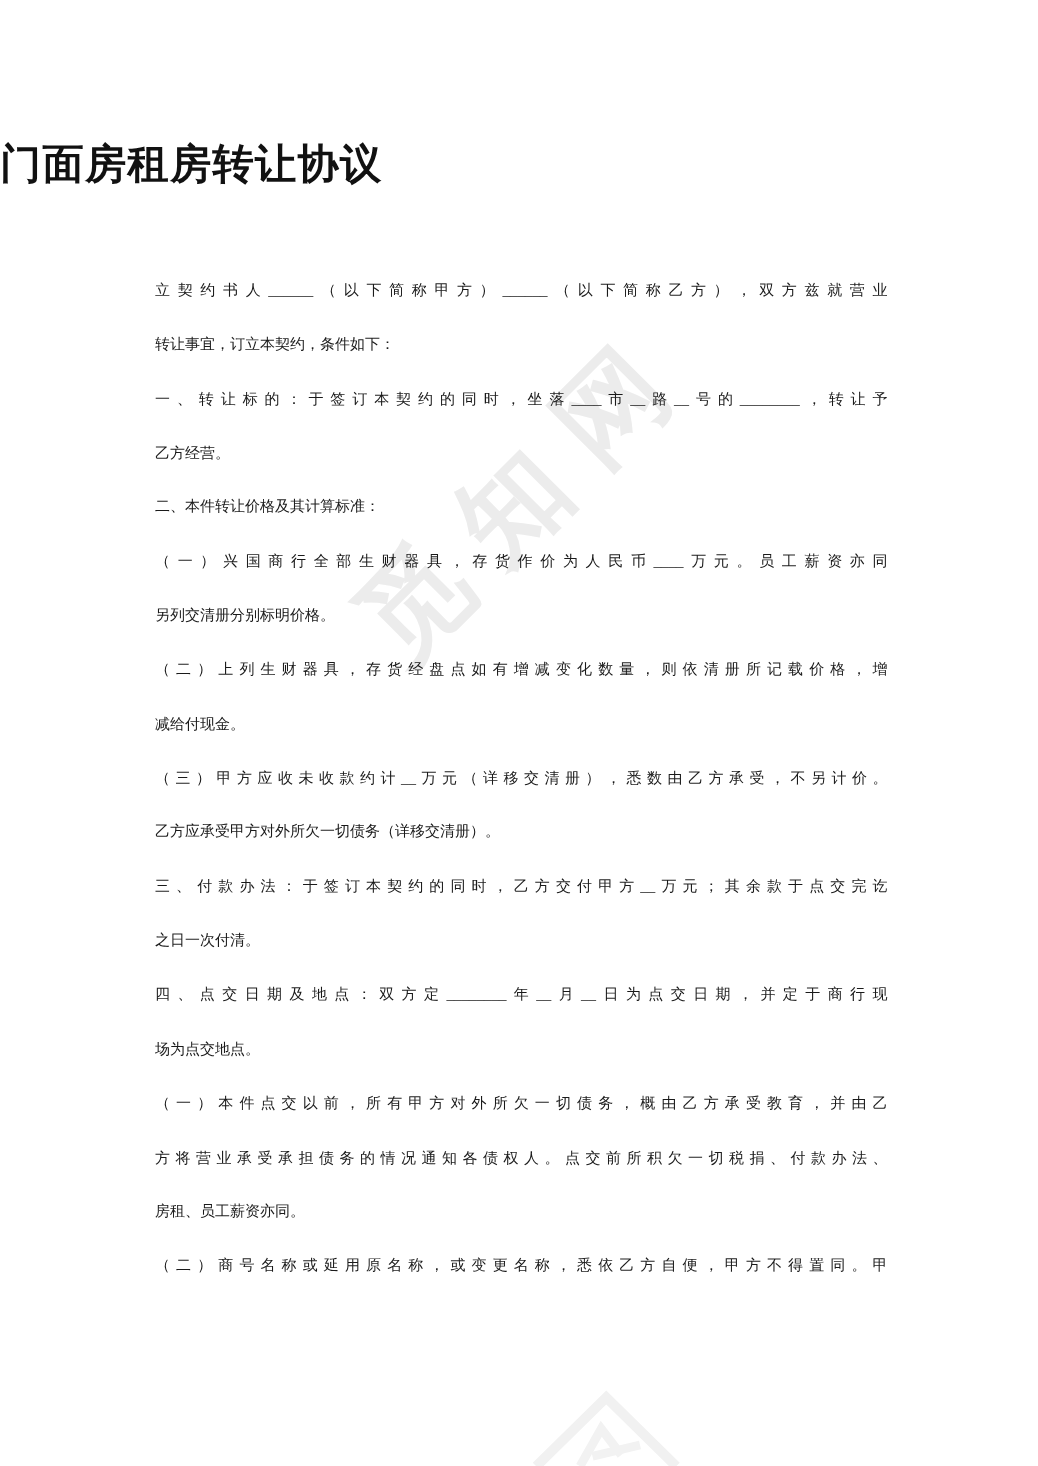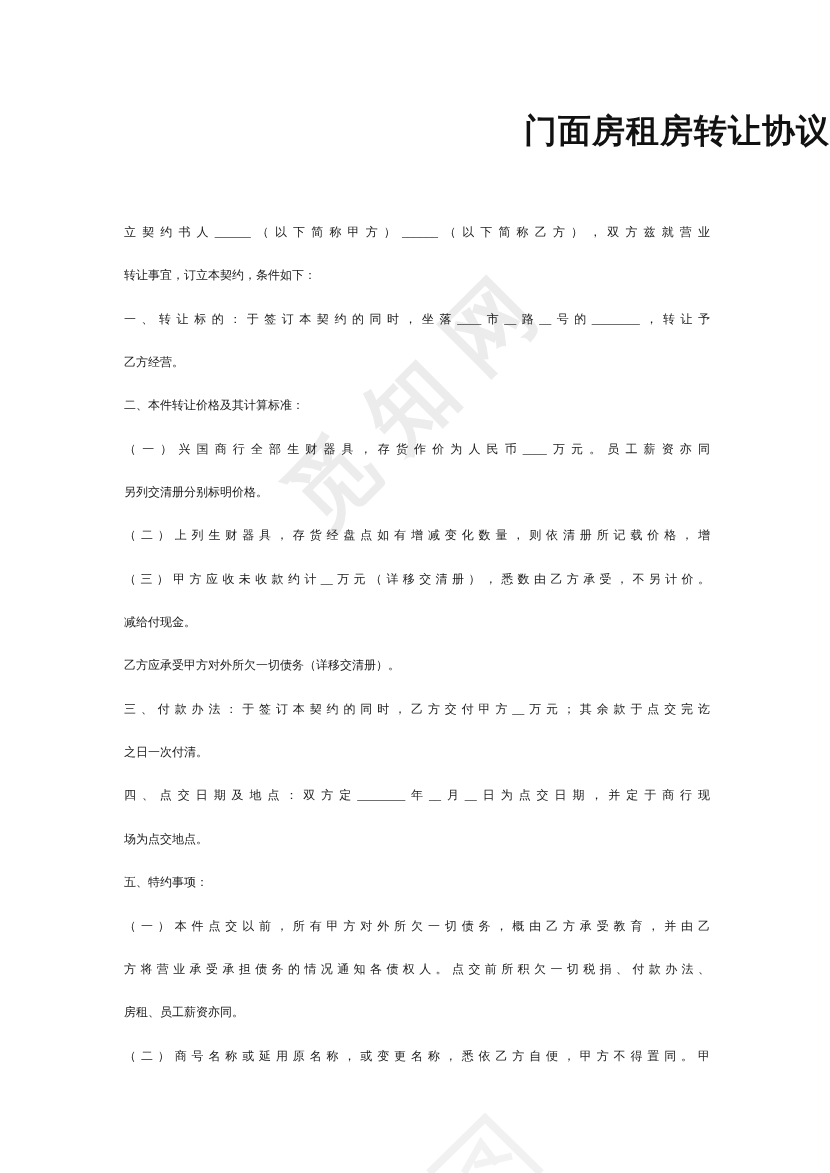--- a/index.html
+++ b/index.html
@@ -38,21 +38,21 @@
     left: 418px;
     top: 1112px;
     z-index: 0;
   }
   .doc-title {
     position: absolute;
     top: 109px;
     left: 0;
     width: 830px;
     margin: 0;
-    text-align: right;
+    text-align: left;
     font-family: "Liberation Sans", "DejaVu Sans", sans-serif;
     font-weight: bold;
     font-size: 33px;
     line-height: 44px;
     color: #111111;
     z-index: 1;
     letter-spacing: 1px;
   }
   .doc-body {
     position: absolute;
@@ -92,27 +92,26 @@
 
   <div class="doc-body">
       <div class="line full">立契约书人______（以下简称甲方）______（以下简称乙方），双方兹就营业</div>
       <div class="line">转让事宜，订立本契约，条件如下：</div>
       <div class="line full">一、转让标的：于签订本契约的同时，坐落____市__路__号的________，转让予</div>
       <div class="line">乙方经营。</div>
       <div class="line">二、本件转让价格及其计算标准：</div>
       <div class="line full">（一）兴国商行全部生财器具，存货作价为人民币____万元。员工薪资亦同</div>
       <div class="line">另列交清册分别标明价格。</div>
       <div class="line full">（二）上列生财器具，存货经盘点如有增减变化数量，则依清册所记载价格，增</div>
+      <div class="line">减给付现金。</div>
       <div class="line full">（三）甲方应收未收款约计__万元（详移交清册），悉数由乙方承受，不另计价。</div>
-      <div class="line">减给付现金。</div>
       <div class="line">乙方应承受甲方对外所欠一切债务（详移交清册）。</div>
       <div class="line full">三、付款办法：于签订本契约的同时，乙方交付甲方__万元；其余款于点交完讫</div>
       <div class="line">之日一次付清。</div>
       <div class="line full">四、点交日期及地点：双方定________年__月__日为点交日期，并定于商行现</div>
       <div class="line">场为点交地点。</div>
-      <div class="line">五、特约事项：</div>
       <div class="line full">（一）本件点交以前，所有甲方对外所欠一切债务，概由乙方承受教育，并由乙</div>
       <div class="line full">方将营业承受承担债务的情况通知各债权人。点交前所积欠一切税捐、付款办法、</div>
       <div class="line">房租、员工薪资亦同。</div>
       <div class="line full">（二）商号名称或延用原名称，或变更名称，悉依乙方自便，甲方不得置同。甲</div>
     </div>
 
 </div>
 
 </body></html>

